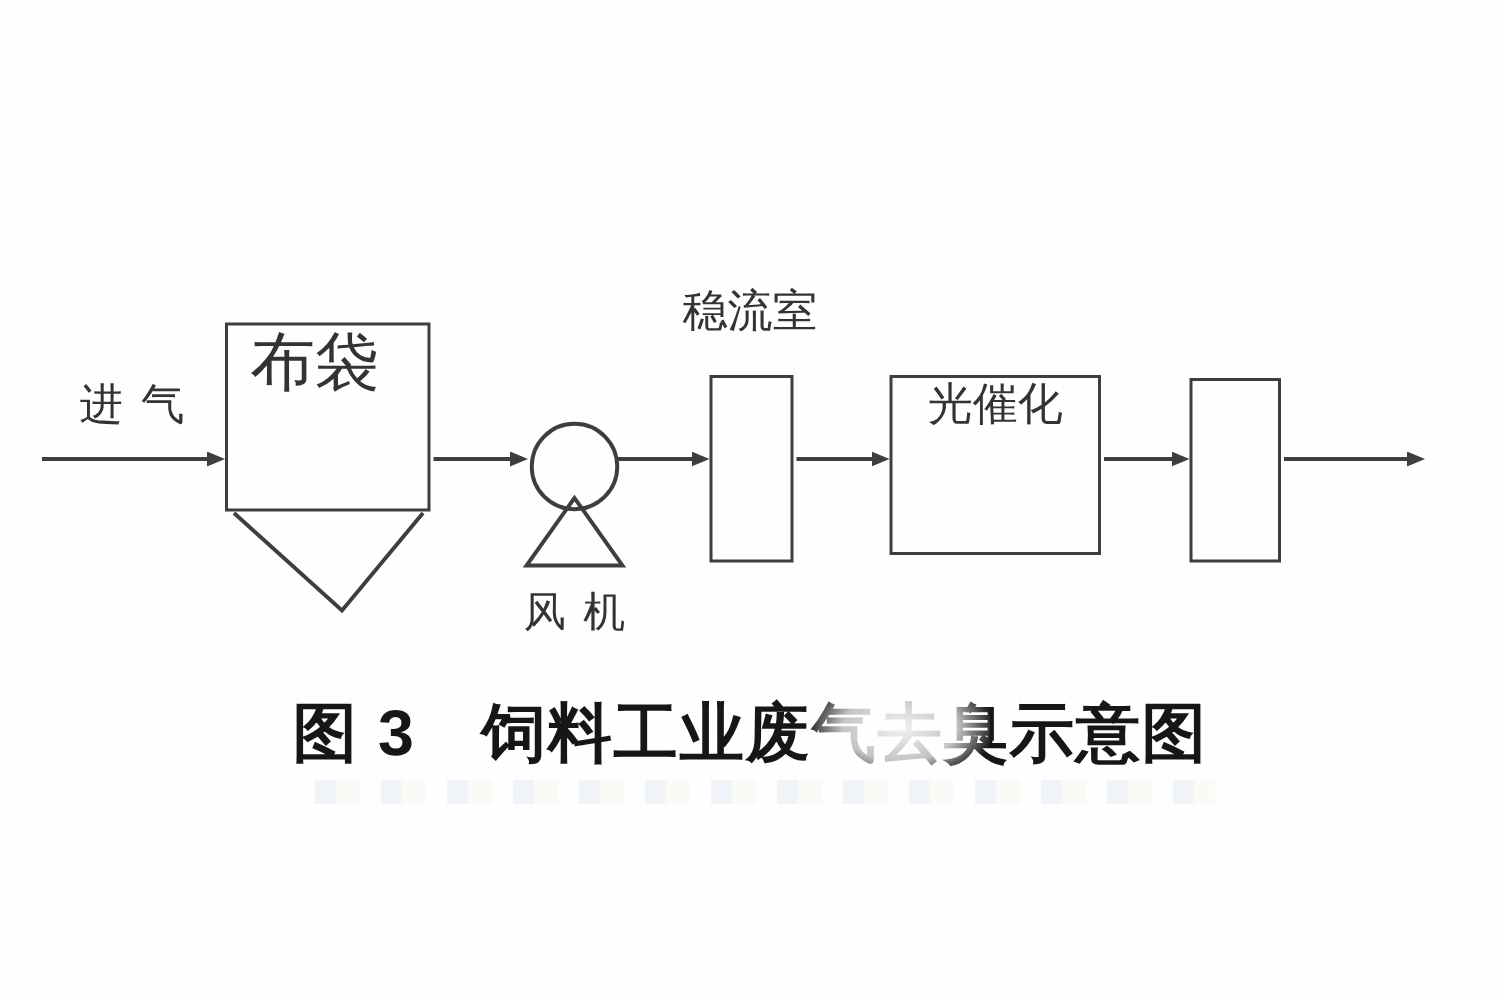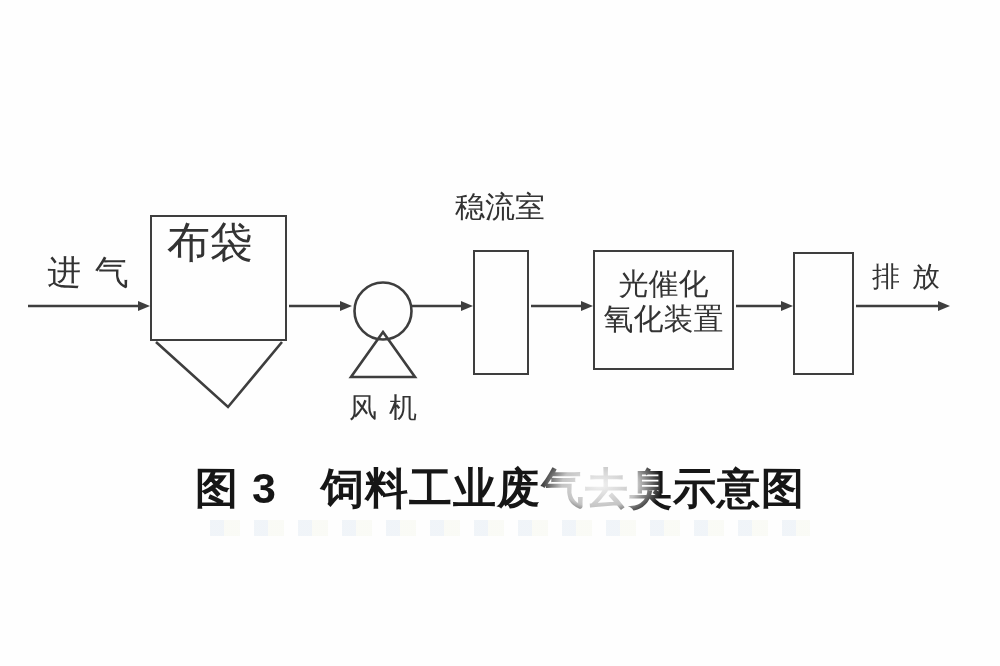--- a/index.html
+++ b/index.html
@@ -30,21 +30,21 @@
     color:var(--text);
     white-space:nowrap;
   }
   .lbl-center{text-align:center;}
   .dust-text{
     position:absolute;left:167px;top:221px;
     font-size:43px;line-height:43px;color:var(--text);
   }
   .photo-text{
     position:absolute;left:593px;top:250px;width:141px;height:86px;
-    display:flex;flex-direction:column;justify-content:flex-end;align-items:center;
+    display:flex;flex-direction:column;justify-content:space-between;align-items:center;
     font-size:30px;line-height:35px;color:var(--text);padding-top:2px;box-sizing:border-box;
   }
   .caption{
     position:absolute;left:0;top:460px;width:1000px;
     text-align:center;
     font-size:43px;font-weight:bold;letter-spacing:1px;
     color:var(--caption);
   }
   .smudge{
     position:absolute;left:540px;top:450px;width:120px;height:70px;
@@ -81,36 +81,34 @@
 
     <circle class="st" cx="383" cy="311" r="28.5"></circle>
     <polygon class="st" points="383,332 351,377 415,377"></polygon>
   </svg>
 
   <div class="box" style="left:150px;top:215px;width:137px;height:126px;"></div>
   <div class="box" style="left:473px;top:250px;width:56px;height:125px;"></div>
   <div class="box" style="left:593px;top:250px;width:141px;height:120px;"></div>
   <div class="box" style="left:793px;top:252px;width:61px;height:123px;"></div>
 
-  <div class="lbl lbl-center" style="left:36px;top:250px;width:106px;font-size:34px;letter-spacing:2px;">进 气</div>
+  <div class="lbl lbl-center" style="left:36px;top:250px;width:106px;font-size:29px;letter-spacing:2px;">进 气</div>
 
   <div class="dust-text">
     <div>布袋</div>
   </div>
 
   <div class="lbl lbl-center" style="left:440px;top:187px;width:120px;font-size:30px;">稳流室</div>
 
   <div class="lbl lbl-center" style="left:338px;top:389px;width:92px;font-size:28px;letter-spacing:2px;">风 机</div>
 
   <div class="photo-text">
     <div>光催化</div>
-    <div>氧化装置</div>
   </div>
 
 
-  <div class="lbl lbl-center" style="left:858px;top:258px;width:98px;font-size:28px;letter-spacing:2px;">排 放</div>
 
   <div class="caption">图 3　饲料工业废气去臭示意图</div>
 
   <div class="smudge"></div>
   <div class="artifact-strip"></div>
 
 </div>
 
 </body></html>

